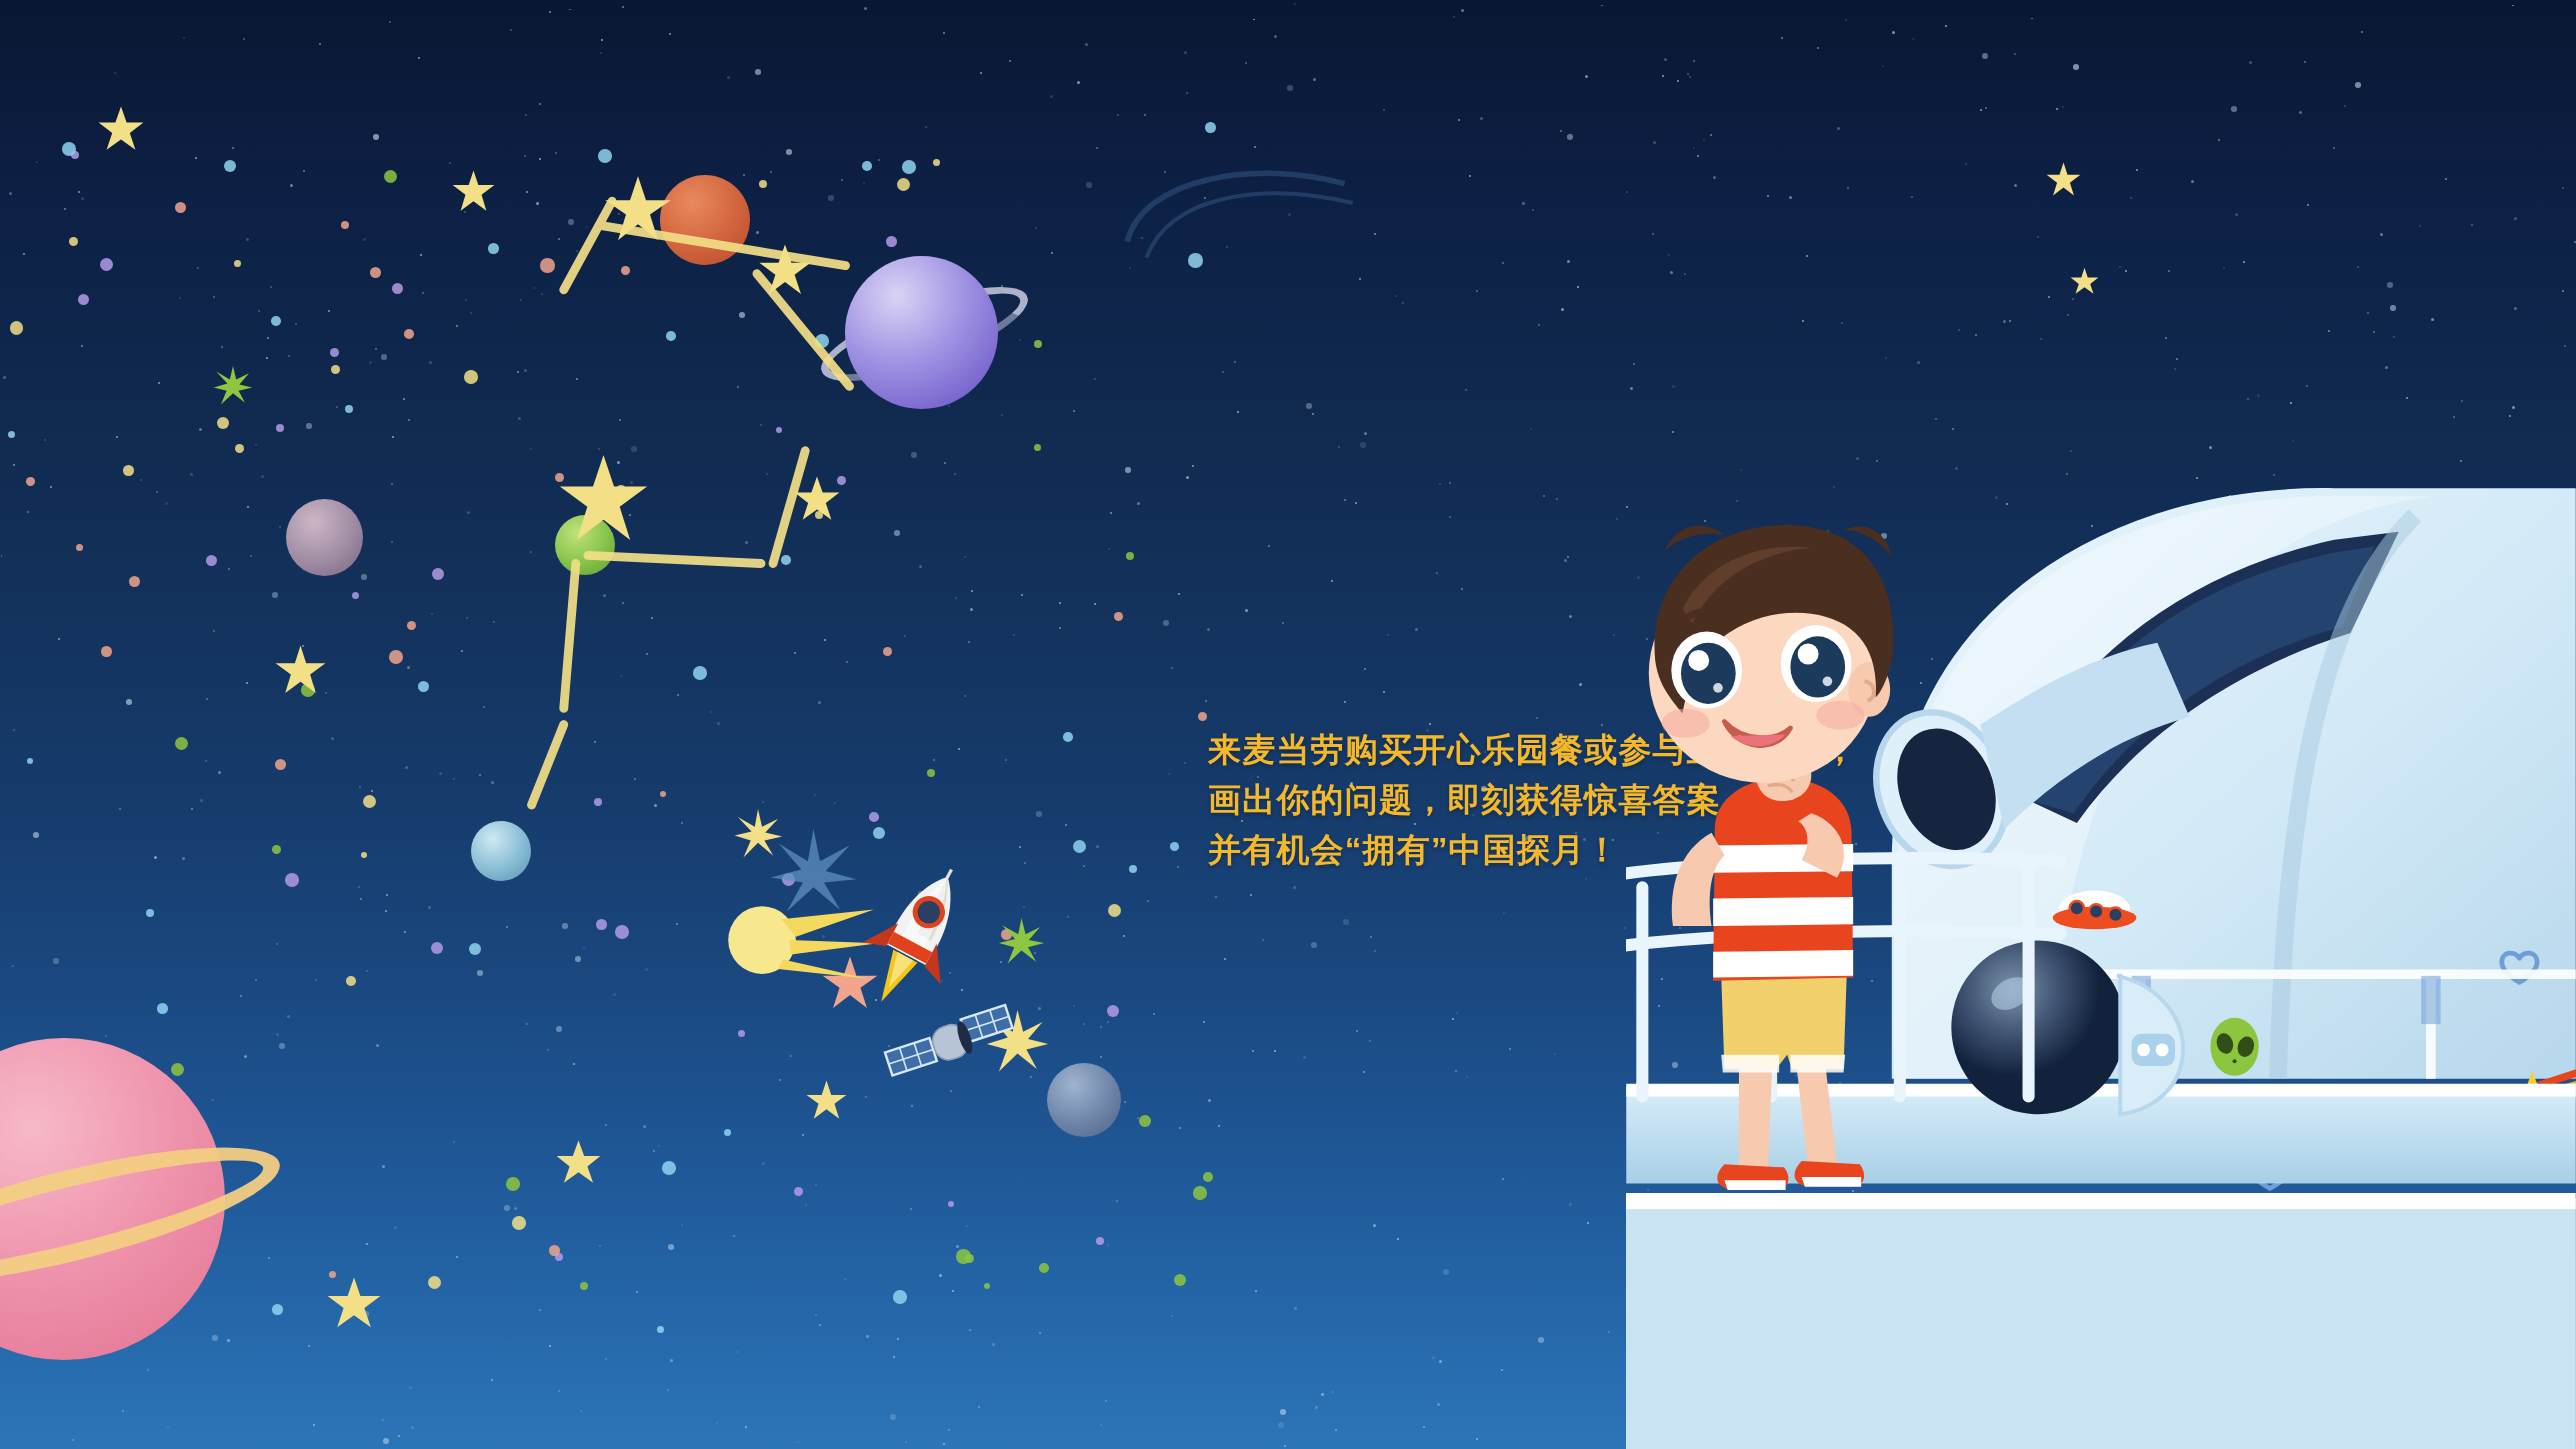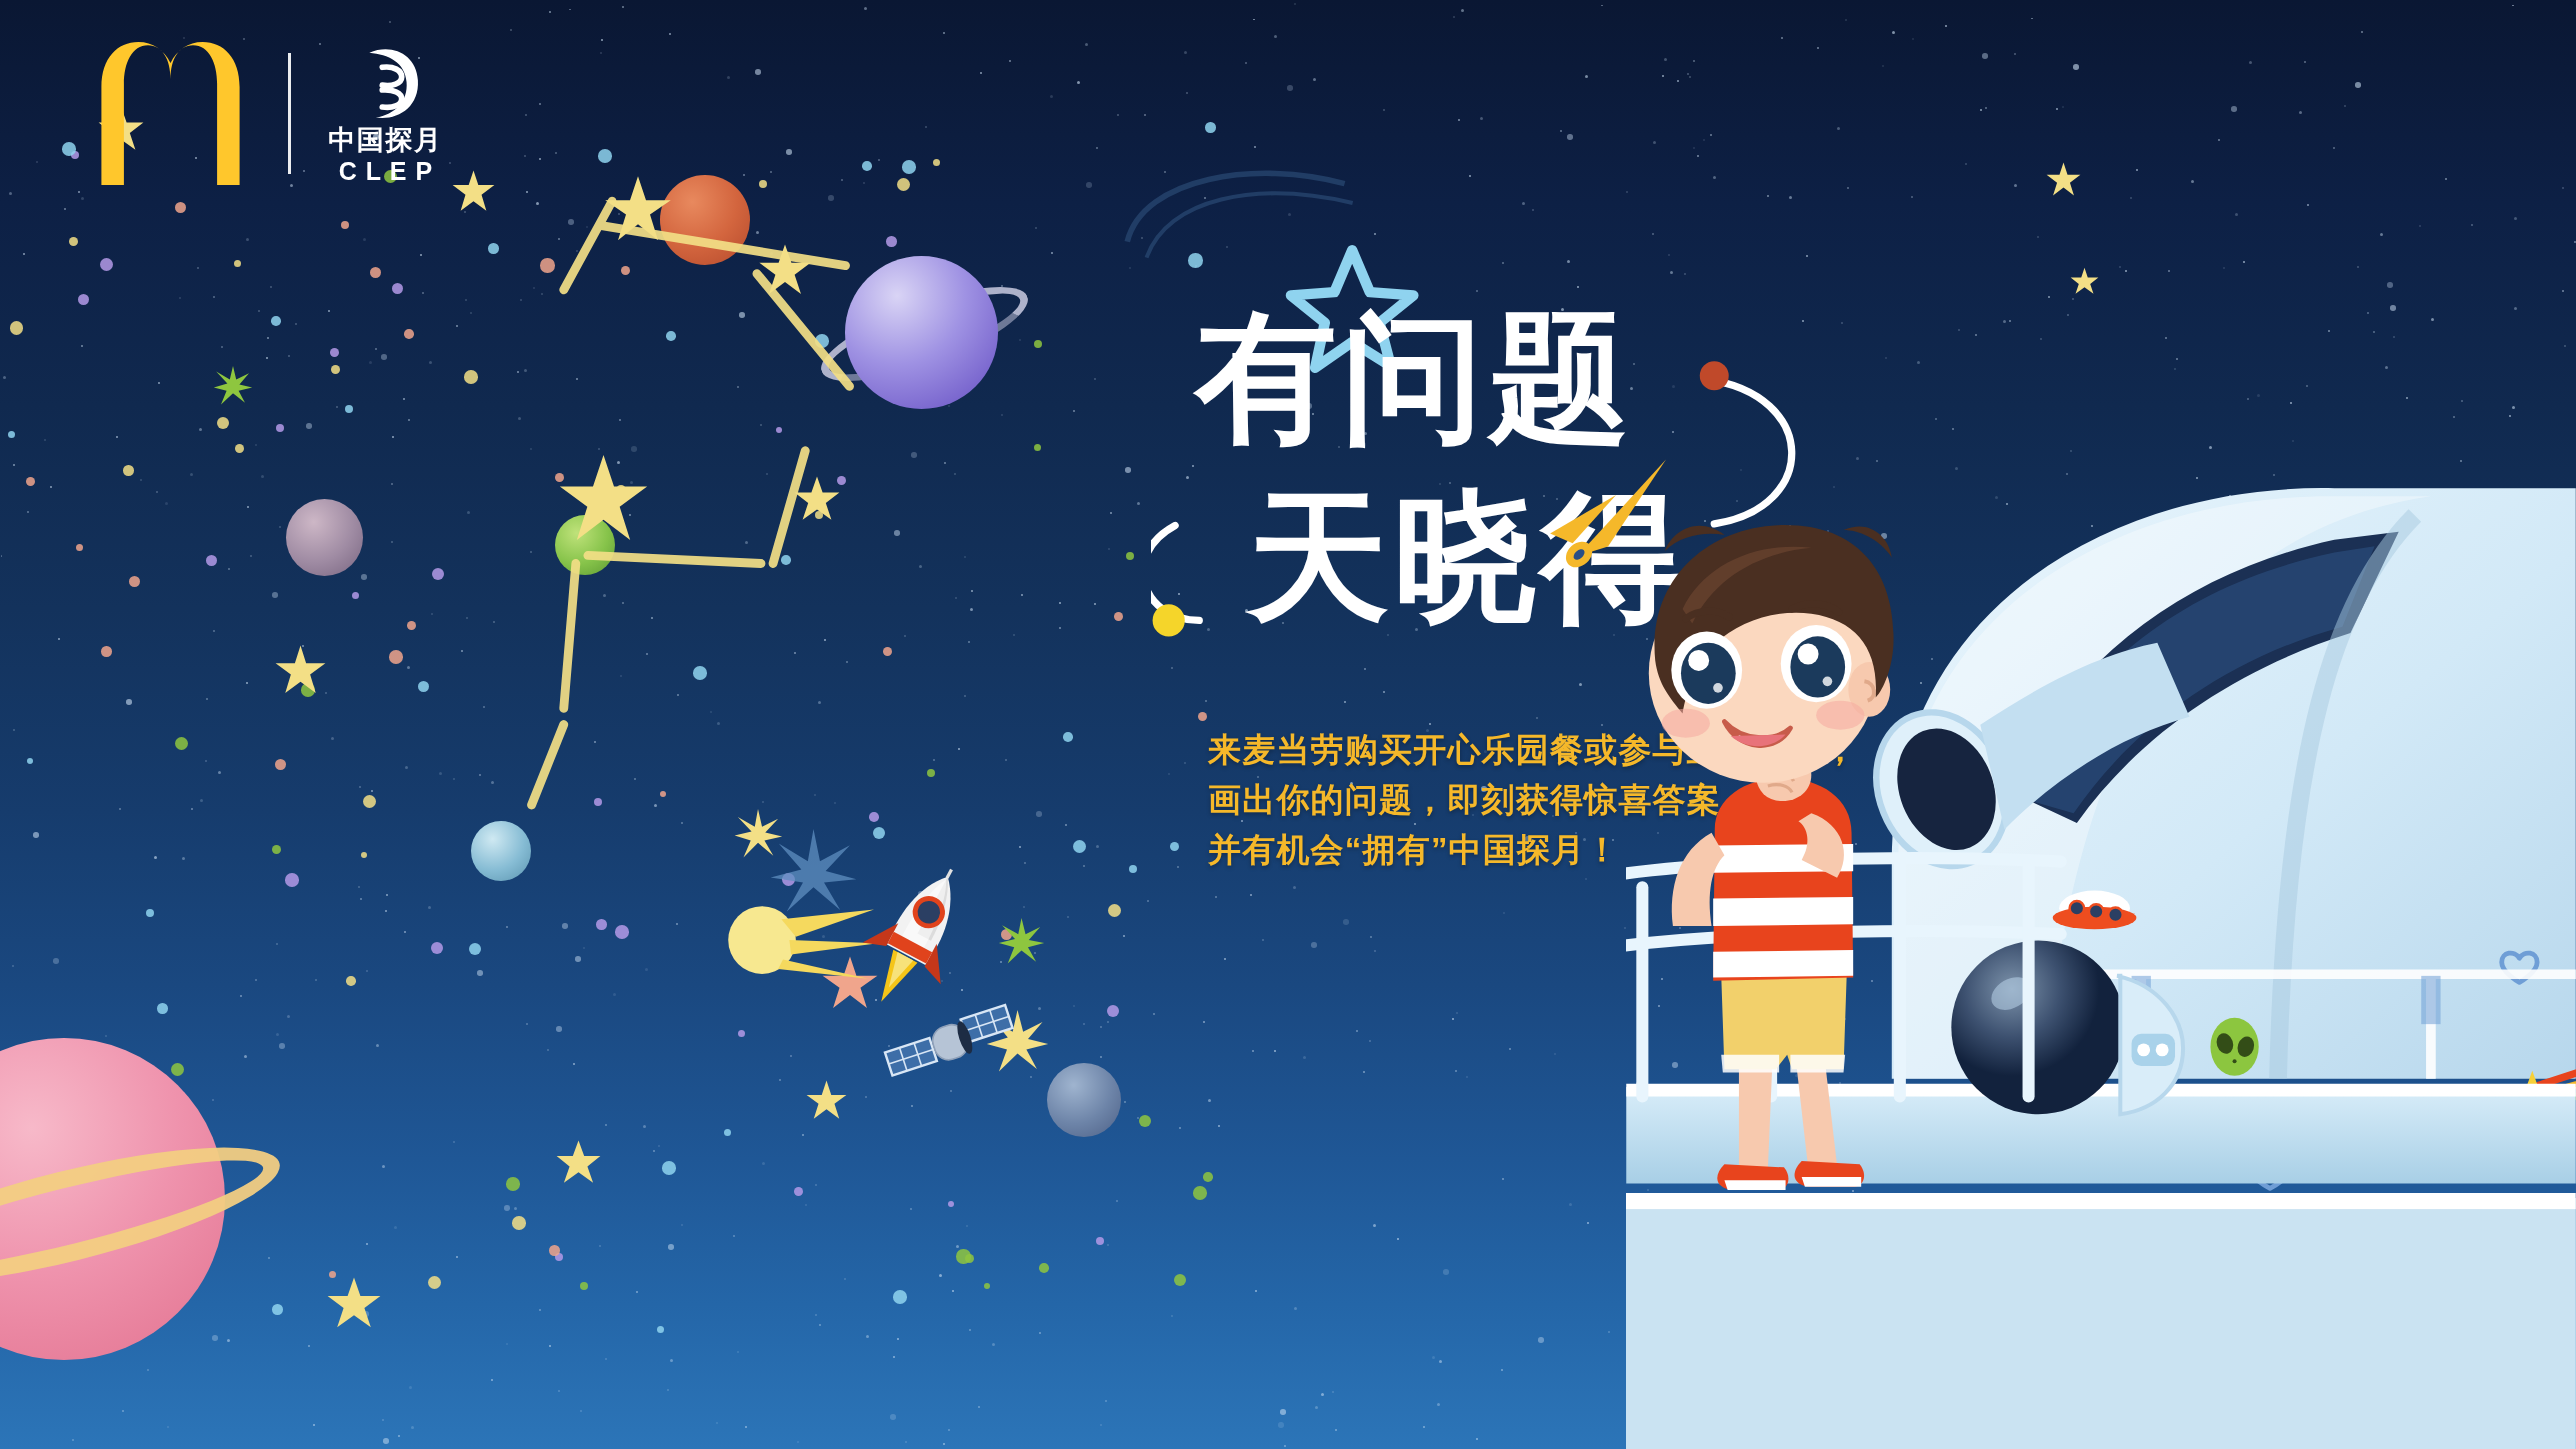--- a/index.html
+++ b/index.html
@@ -1234,60 +1234,22 @@
     </g>
   </svg>
 
   <svg class="abs" style="left:1111px;top:145px;width:274px;height:161px" viewBox="0 0 340 200" width="274" height="161">
     <g fill="none" stroke="#2c4d78" stroke-width="7" opacity=".65">
       <path d="M20 120 C40 40 180 18 290 48"></path>
       <path d="M44 140 C70 66 180 44 300 72" stroke-width="5"></path>
     </g>
   </svg>
 
-  <div id="logo-bar">
-    <svg id="mcd-logo" viewBox="0 0 200 178">
-      <path d="M100 178 L100 46 C100 22 90 4 72 4 C52 4 42 26 42 52 L42 178 L14 178 L14 56 C14 20 34 0 60 0 C78 0 92 10 100 26 C108 10 122 0 140 0 C166 0 186 20 186 56 L186 178 L158 178 L158 52 C158 26 148 4 128 4 C110 4 100 22 100 46 Z" fill="#ffc72c"></path>
-    </svg>
-    <div class="logo-divider"></div>
-    <div id="clep-logo">
-      <svg id="clep-mark" viewBox="0 0 100 100">
-        <path d="M30 12 C58 0 88 14 90 46 C92 80 64 96 38 92 C62 88 78 72 76 48 C74 24 54 14 30 12 Z" fill="#ffffff"></path>
-        <path d="M46 30 C60 28 70 34 70 42 C70 50 58 54 46 52" fill="none" stroke="#ffffff" stroke-width="7" stroke-linecap="round"></path>
-        <path d="M46 58 C60 57 70 62 70 69 C70 77 58 81 46 79" fill="none" stroke="#ffffff" stroke-width="7" stroke-linecap="round"></path>
-      </svg>
-      <div class="clep-cn">中国探月</div>
-      <div class="clep-en">CLEP</div>
-    </div>
-  </div>
-
-
-  <div id="headline">
-    <svg viewBox="0 0 860 530" style="width:100%;height:100%">
-
-      <path d="M690 170 C830 190 830 330 700 350" fill="none" stroke="#ffffff" stroke-width="9" stroke-linecap="round"></path>
-      <circle cx="700" cy="166" r="18" fill="#c0492a"></circle>
-      <path d="M30 352 C-40 390 -10 470 60 470" fill="none" stroke="#ffffff" stroke-width="9" stroke-linecap="round"></path>
-      <circle cx="22" cy="470" r="20" fill="#f5d52a"></circle>
-
-      <g fill="none" stroke="#8fd3ef" stroke-width="13" stroke-linejoin="round" stroke-linecap="round">
-        <polygon points="250,10 272,62 326,66 284,100 298,154 250,124 204,156 216,100 174,66 228,62"></polygon>
-      </g>
-
-      <text x="55" y="230" font-family="DejaVu Sans, sans-serif" font-size="176" font-weight="bold" fill="#ffffff" letter-spacing="6">有问题</text>
-      <text x="120" y="452" font-family="DejaVu Sans, sans-serif" font-size="176" font-weight="bold" fill="#ffffff" letter-spacing="6">天晓得</text>
-
-      <g transform="translate(520,270)">
-        <path d="M10 120 L120 0 L48 108 Z" fill="#f5b82a"></path>
-        <ellipse cx="12" cy="118" rx="18" ry="14" transform="rotate(-42 12 118)" fill="#f5b82a"></ellipse>
-        <ellipse cx="12" cy="118" rx="8" ry="5" transform="rotate(-42 12 118)" fill="#2a4f86"></ellipse>
-        <path d="M-24 92 L58 44 L4 104 Z" fill="#f5b82a"></path>
-      </g>
-    </svg>
-  </div>
+
+
 
   <div id="subtitle">
     <div>来麦当劳购买开心乐园餐或参与主题派对，</div>
     <div>画出你的问题，即刻获得惊喜答案，</div>
     <div>并有机会“拥有”中国探月！</div>
   </div>
 
   <svg id="observatory" viewBox="0 0 1180 1290">
     <defs>
       <linearGradient id="domeGrad" x1="0" y1="0" x2="1" y2="1">

